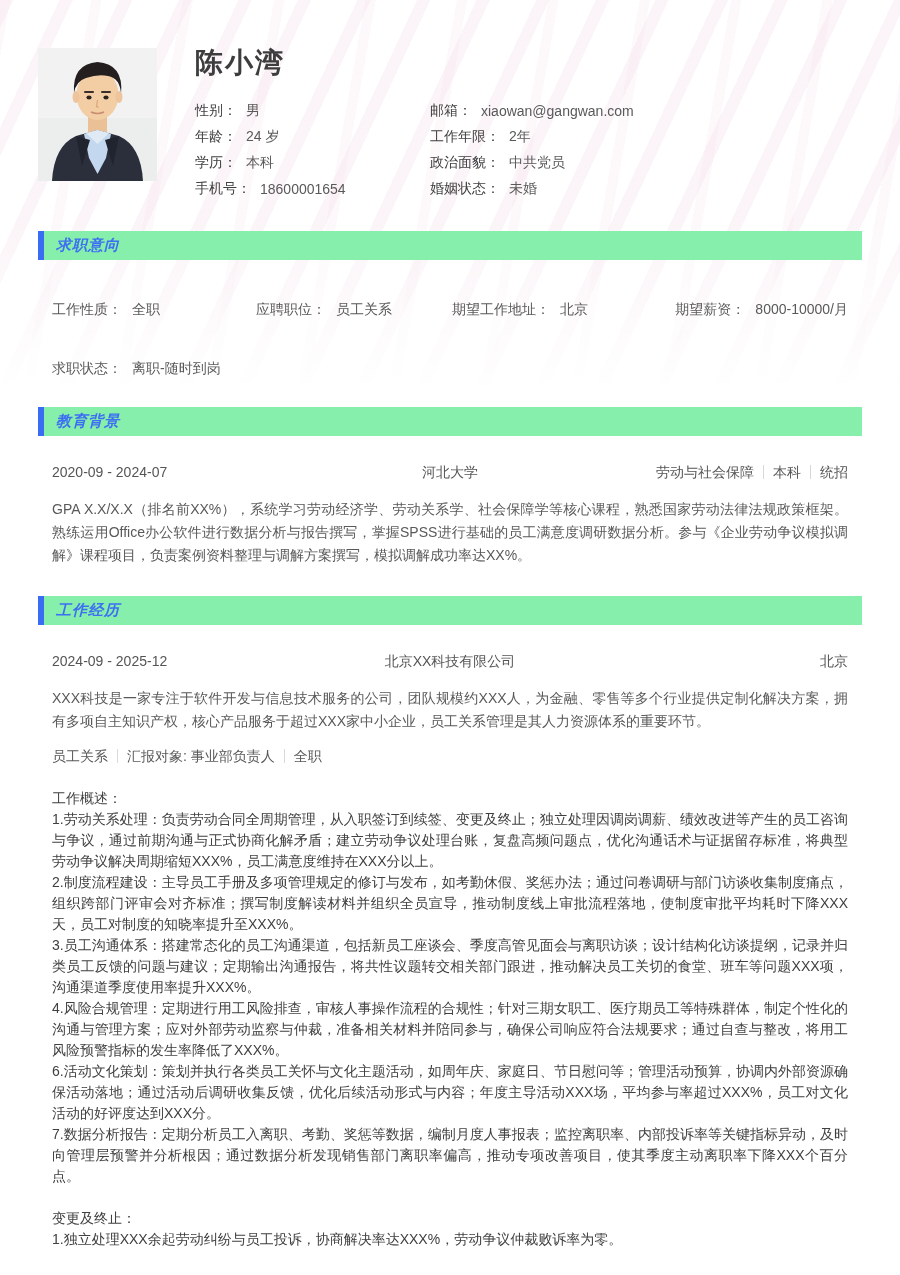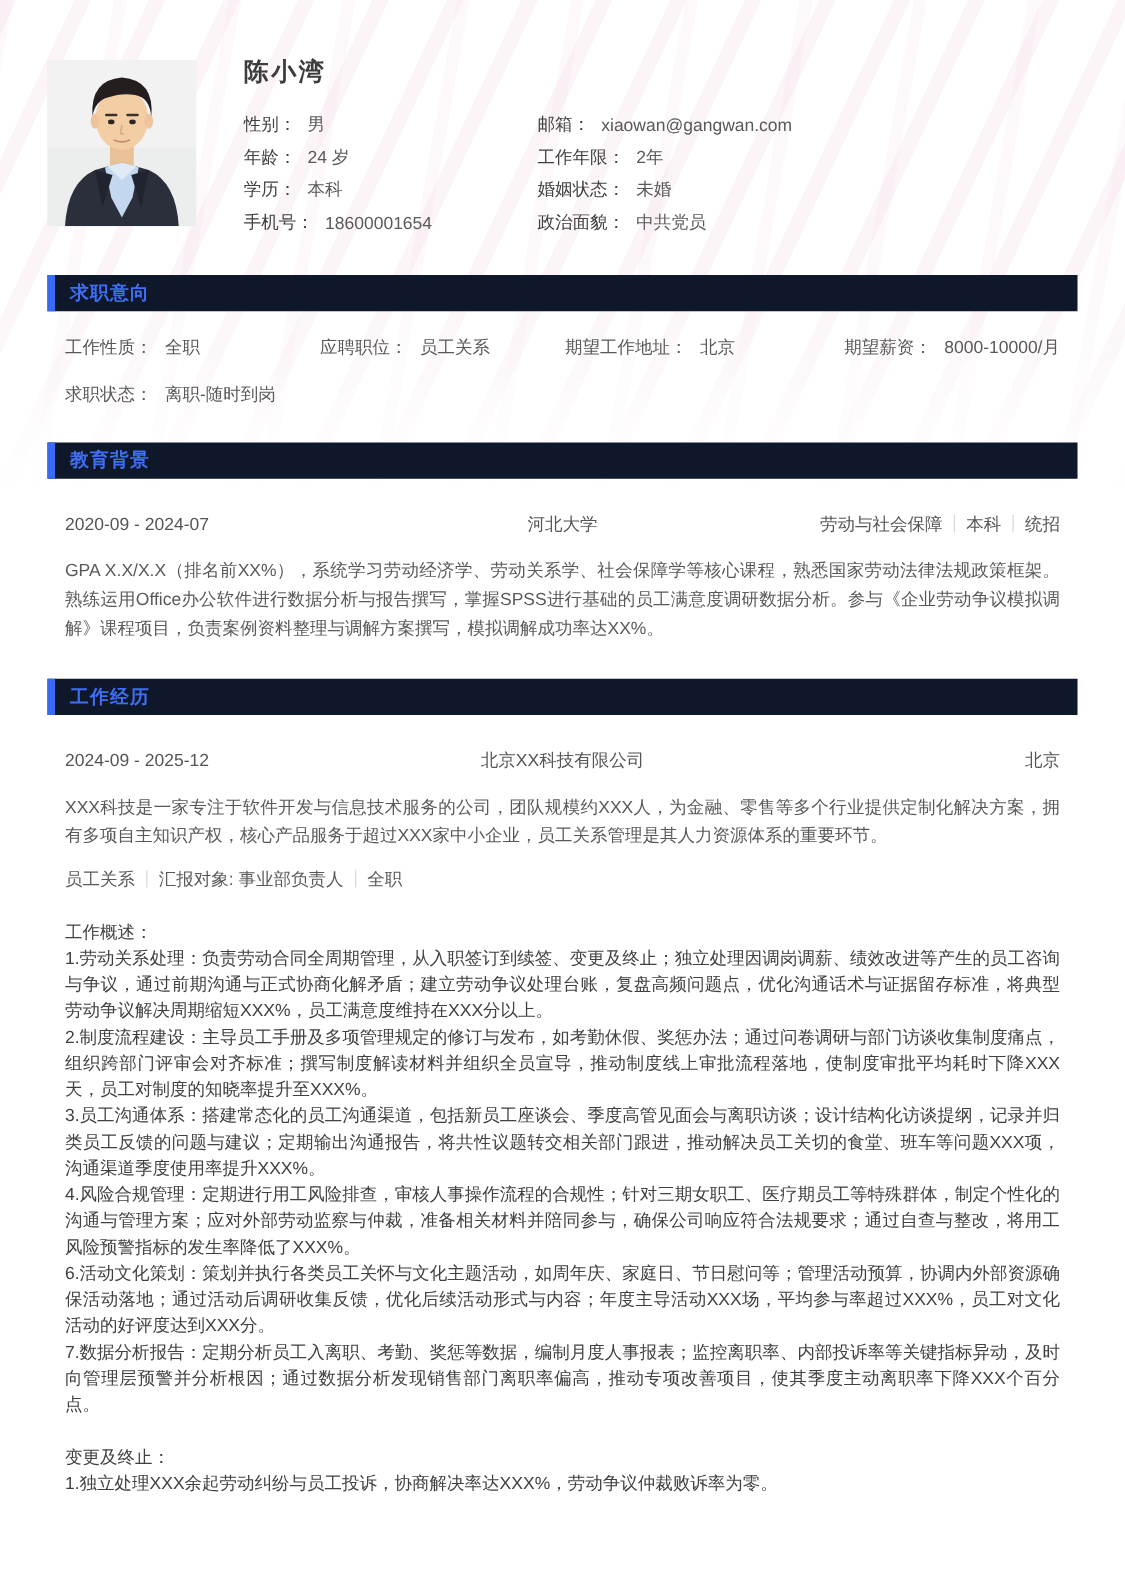--- a/index.html
+++ b/index.html
@@ -38,21 +38,21 @@
   .header { display: flex; align-items: flex-start; }
   .photo {
     width: 119px; height: 133px;
     flex: 0 0 119px;
     overflow: hidden;
     background: #e9e9ec;
   }
   .photo svg { display: block; width: 100%; height: 100%; }
   .header-main { margin-left: 38px; flex: 1; }
   .name {
-    font-size: 20px;
+    font-size: 28px;
     font-weight: bold;
     color: #3d3d3d;
     letter-spacing: 2px;
     margin-top: -4px;
     margin-bottom: 16px;
   }
   .info-grid {
     display: grid;
     grid-template-columns: 235px 1fr;
     grid-auto-flow: column;
@@ -61,38 +61,39 @@
     color: #595959;
   }
   .info-row { display: flex; align-items: center; }
   .info-row .label { color: #404040; }
   .info-row .value { margin-left: 9px; color: #595959; }
 
   
   .sec-header {
     margin-top: 29px;
     height: 29px;
-    background: #0f172a;
+    background: #86efac;
     border-left: 6px solid #3a6cf3;
     display: flex;
     align-items: center;
     padding-left: 12px;
+    font-style: italic;
   }
   .sec-title {
     font-size: 15px;
     font-weight: bold;
     color: #3e6ff2;
     letter-spacing: 1px;
   }
   .sec-body { padding: 0 14px; font-size: 14px; }
 
   
   .intent-row {
     display: flex;
-    margin-top: 18px;
+    margin-top: 39px;
     line-height: 20px;
     white-space: nowrap;
     align-items: flex-end;
   }
   .intent-cell { display: flex; }
   .intent-cell .value { margin-left: 10px; }
   .intent-row .c1 { width: 204px; }
   .intent-row .c2 { width: 196px; }
   .intent-row .c3 { flex: 1; }
   .intent-row .c4 { margin-left: auto; }
@@ -196,26 +197,26 @@
           </div>
           <div class="info-row">
             <span class="label">邮箱：</span>
             <span class="value">xiaowan@gangwan.com</span>
           </div>
           <div class="info-row">
             <span class="label">工作年限：</span>
             <span class="value">2年</span>
           </div>
           <div class="info-row">
+            <span class="label">政治面貌：</span>
+            <span class="value">中共党员</span>
+          </div>
+          <div class="info-row">
             <span class="label">婚姻状态：</span>
             <span class="value">未婚</span>
-          </div>
-          <div class="info-row">
-            <span class="label">政治面貌：</span>
-            <span class="value">中共党员</span>
           </div>
         </div>
       </div>
     </div>
 
     <div class="sec-header">
       <span class="sec-title">求职意向</span>
     </div>
     <div class="sec-body">
       <div class="intent-row">

